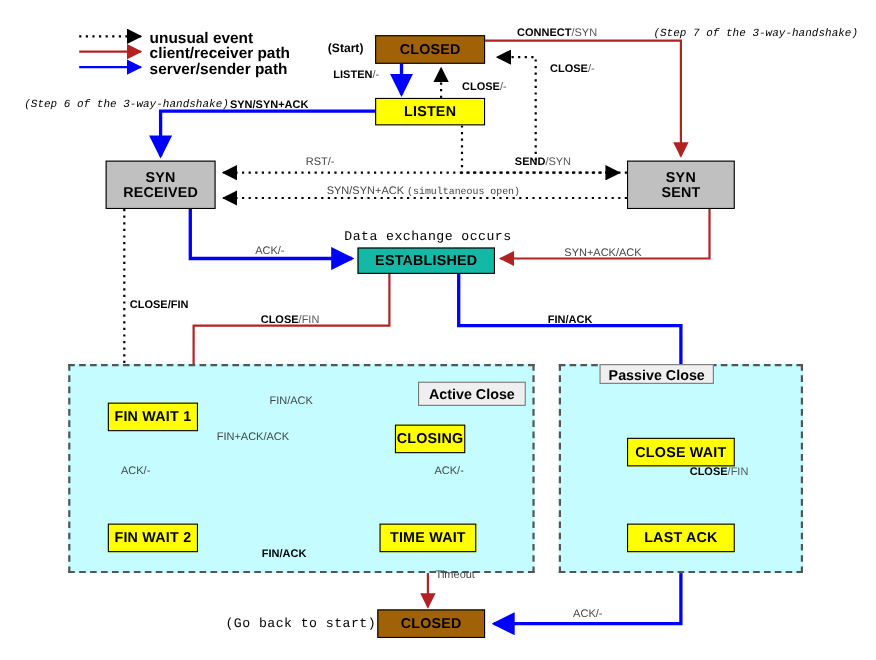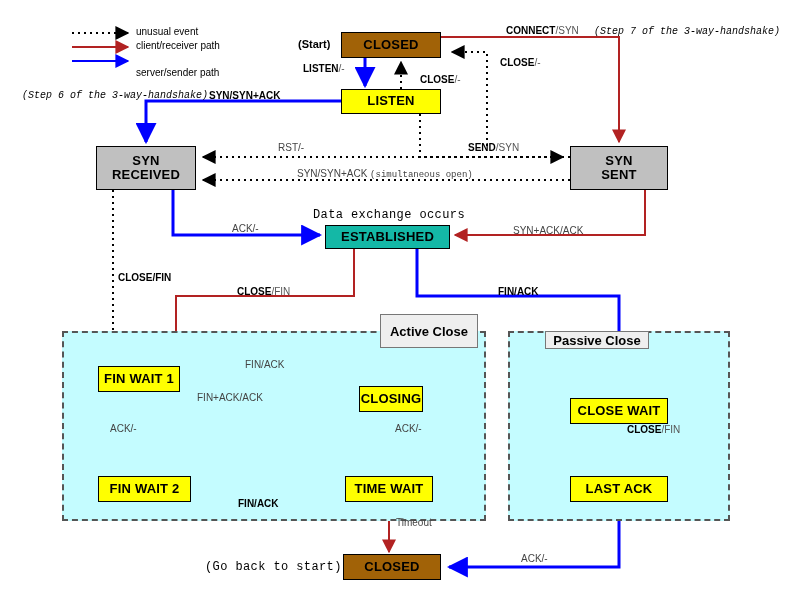--- a/index.html
+++ b/index.html
@@ -89,22 +89,23 @@
     font-size: 10px;
     color: #000000;
   }
   .lbl.start {
     font-family: "Liberation Sans", sans-serif;
     font-weight: bold;
     font-size: 11px;
     text-align: center;
   }
   .lbl.legend {
-    font-size: 10px;
-    color: #000000;
+    font-size: 14px;
+    color: #000000;
+    font-weight: bold;
   }
   .ev { font-weight: bold; color: #000000; }
   .ac { font-weight: normal; color: #555555; }
 </style>
 </head>
 <body>
 
 <div id="diagram">
 
   <div class="panel" style="left:62px; top:331px; width:424px; height:190px;"></div>
@@ -165,21 +166,21 @@
 
     <line x1="389" y1="502" x2="389" y2="552" stroke="#B22222" stroke-width="2" marker-end="url(#ah-red)"></line>
 
     <line x1="619" y1="392" x2="619" y2="472" stroke="#0000FF" stroke-width="3" marker-end="url(#ah-blue)"></line>
 
     <path d="M 619 502 L 619 567 L 449 567" fill="none" stroke="#0000FF" stroke-width="3" marker-end="url(#ah-blue)"></path>
   </svg>
 
   <div class="lbl legend" style="left:136px; top:26px;">unusual event</div>
   <div class="lbl legend" style="left:136px; top:40px;">client/receiver path</div>
-  <div class="lbl legend" style="left:136px; top:54px;margin-top:13px;">server/sender path</div>
+  <div class="lbl legend" style="left:136px; top:54px;">server/sender path</div>
 
   <div class="state-box state-closed" style="left:341px; top:32px; width:100px; height:26px;">CLOSED</div>
 
   <div class="state-box state-listen" style="left:341px; top:89px; width:100px; height:25px;">LISTEN</div>
 
   <div class="state-box state-gray" style="left:96px; top:146px; width:100px; height:44px; flex-direction:column;">
     <span>SYN</span>
     <span>RECEIVED</span>
   </div>
 
@@ -187,45 +188,45 @@
     <span>SYN</span>
     <span>SENT</span>
   </div>
 
   <div class="state-box state-estab" style="left:325px; top:225px; width:125px; height:24px;">ESTABLISHED</div>
 
   <div class="state-box state-yellow" style="left:98px; top:366px; width:82px; height:26px;">FIN WAIT 1</div>
 
   <div class="state-box state-yellow" style="left:359px; top:366px; width:64px; height:26px;margin-top:20px;">CLOSING</div>
 
-  <div class="state-box state-yellow" style="left:98px; top:476px; width:93px; height:26px;">FIN WAIT 2</div>
+  <div class="state-box state-yellow" style="left:98px; top:476px; width:82px; height:26px;">FIN WAIT 2</div>
 
   <div class="state-box state-yellow" style="left:345px; top:476px; width:88px; height:26px;">TIME WAIT</div>
 
   <div class="state-box state-yellow" style="left:570px; top:366px; width:98px; height:26px;margin-top:32px;">CLOSE WAIT</div>
 
   <div class="state-box state-yellow" style="left:570px; top:476px; width:98px; height:26px;">LAST ACK</div>
 
   <div class="state-box state-closed" style="left:343px; top:554px; width:98px; height:26px;">CLOSED</div>
 
-  <div class="panel-title" style="left:380px; top:314px; width:98px; height:34px;">Active Close</div>
+  <div class="panel-title" style="left:380px; top:347px; width:98px; height:22px;">Active Close</div>
   <div class="panel-title" style="left:512px; top:331px; width:104px; height:18px;margin-left:33px;">Passive Close</div>
 
   <div class="lbl start" style="left:298px; top:38px;">(Start)</div>
 
   <div class="lbl mono" style="left:313px; top:208px;">Data exchange occurs</div>
 
   <div class="lbl mono" style="left:205px; top:560px;">(Go back to start)</div>
 
   <div class="lbl mono-it" style="left:594px; top:26px;">(Step 7 of the 3-way-handshake)</div>
 
   <div class="lbl mono-it" style="left:22px; top:90px;">(Step 6 of the 3-way-handshake)</div>
 
 
-  <div class="lbl" style="left:506px; top:25px;">
+  <div class="lbl" style="left:470px; top:25px;">
     <span class="ev">CONNECT</span><span class="ac">/SYN</span>
   </div>
 
   <div class="lbl" style="left:303px; top:63px;">
     <span class="ev">LISTEN</span><span class="ac">/-</span>
   </div>
 
   <div class="lbl" style="left:500px; top:57px;">
     <span class="ev">CLOSE</span><span class="ac">/-</span>
   </div>

